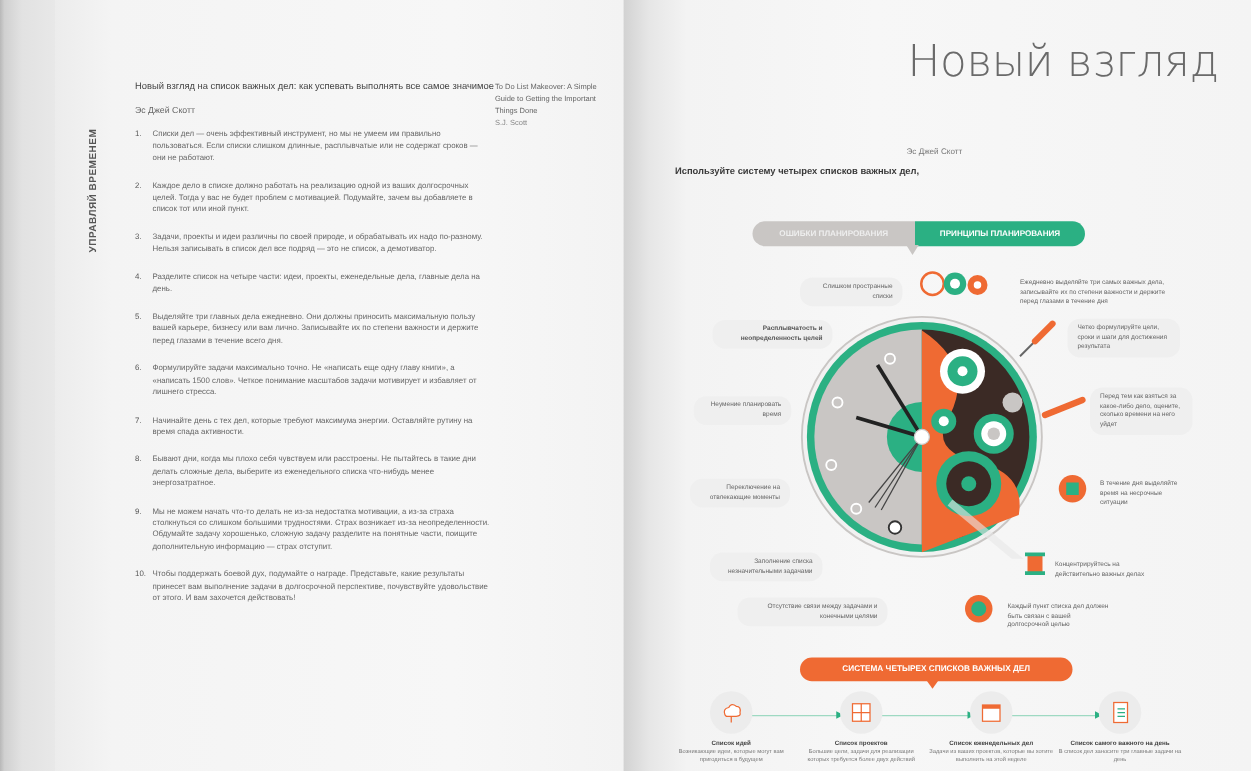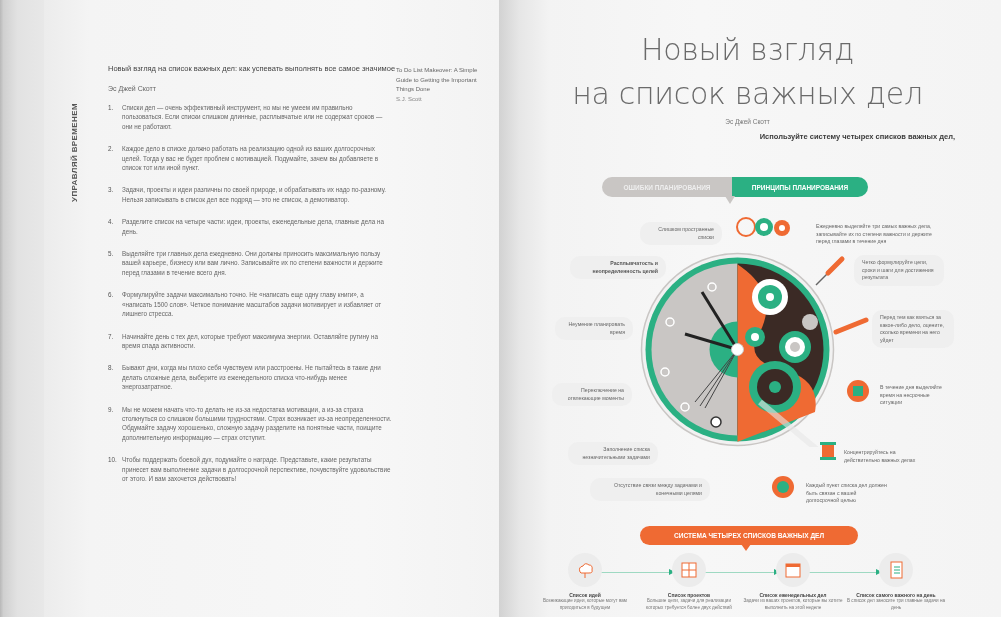--- a/index.html
+++ b/index.html
@@ -20,24 +20,24 @@
   .doc-heading { position: absolute; left: 108px; top: 63px; width: 290px; font-size: 7.5px; font-weight: normal; line-height: 11px; color: #444; }
   .doc-author { position: absolute; left: 108px; top: 85px; font-size: 7px; color: #666; }
   .source-note { position: absolute; left: 396px; top: 66px; width: 100px; font-size: 6px; line-height: 9.5px; color: #666; }
   .source-note .src-author { color: #888; }
 
   .tips-list { position: absolute; left: 108px; top: 103px; width: 285px; list-style: none; }
   .tip { display: flex; font-size: 6.3px; line-height: 9.4px; color: #666; margin-bottom: 13px; }
   .tip-num { width: 14px; flex-shrink: 0; color: #555; }
   .tip-text { flex: 1; }
 
-  .title { position: absolute; left: 520px; top: 28px; width: 455px; text-align: center;
-    font-family: "DejaVu Sans", sans-serif; font-weight: 200; font-size: 30px; line-height: 44px; color: #6a6a6a; letter-spacing: -0.3px; }
+  .title { position: absolute; left: 520px; top: 28px; width: 455px; text-align: right;
+    font-family: "DejaVu Sans", sans-serif; font-weight: 200; font-size: 35px; line-height: 44px; color: #6a6a6a; letter-spacing: -0.3px; }
   .rp-author { position: absolute; left: 520px; top: 118px; width: 455px; text-align: center; font-size: 6.5px; color: #777; }
-  .subtitle { position: absolute; left: 540px; top: 131px; width: 415px; text-align: right; font-size: 7.5px; font-weight: bold; line-height: 11px; color: #3a3a3a; }
+  .subtitle { position: absolute; left: 540px; top: 131px; width: 415px; text-align: left; font-size: 7.5px; font-weight: bold; line-height: 11px; color: #3a3a3a; }
 
   .tabs { position: absolute; left: 602px; top: 177px; width: 266px; height: 20px; display: flex; }
   .tab { height: 20px; font-size: 6.5px; font-weight: bold; color: #fff; display: flex; align-items: center; justify-content: center; text-transform: uppercase; }
   .tab-mistakes { width: 130px; background: #c9c6c4; border-radius: 10px 0 0 10px; color: #eee; }
   .tab-principles { width: 136px; background: #2bb083; border-radius: 0 10px 10px 0; }
   .tab-pointer { position: absolute; left: 725px; top: 196px; width: 0; height: 0;
     border-left: 5px solid transparent; border-right: 5px solid transparent; border-top: 8px solid #c9c6c4; }
 
   .callout { position: absolute; font-size: 5.2px; line-height: 7.5px; color: #666; padding: 4px 8px; border-radius: 10px; background: #efefef; }
   .callout.left { text-align: right; }
@@ -116,21 +116,20 @@
   <li class="tip">
       <span class="tip-num">10.</span>
       <span class="tip-text">Чтобы поддержать боевой дух, подумайте о награде. Представьте, какие результаты принесет вам выполнение задачи в долгосрочной перспективе, почувствуйте удовольствие от этого. И вам захочется действовать!</span>
     </li>
 </ol>
 
 <div class="right-page"></div>
 
 <div class="title">
   <div>Новый взгляд</div>
-  <div>на список важных дел</div>
 </div>
 <div class="rp-author">Эс Джей Скотт</div>
 <div class="subtitle">
   <div>Используйте систему четырех списков важных дел,</div>
 </div>
 
 <div class="tabs">
   <div class="tab tab-mistakes">Ошибки планирования</div>
   <div class="tab tab-principles">Принципы планирования</div>
 </div>

